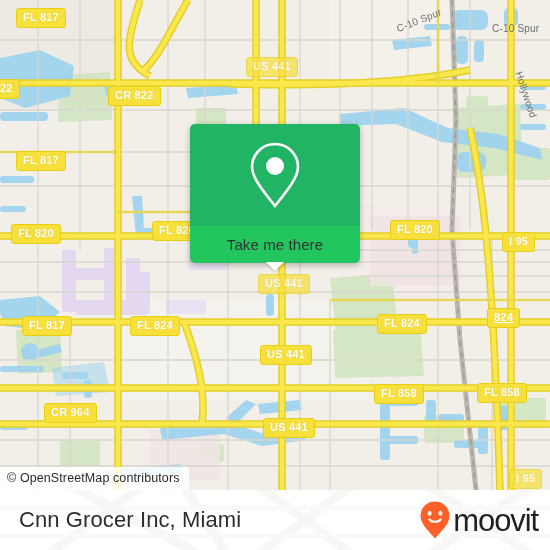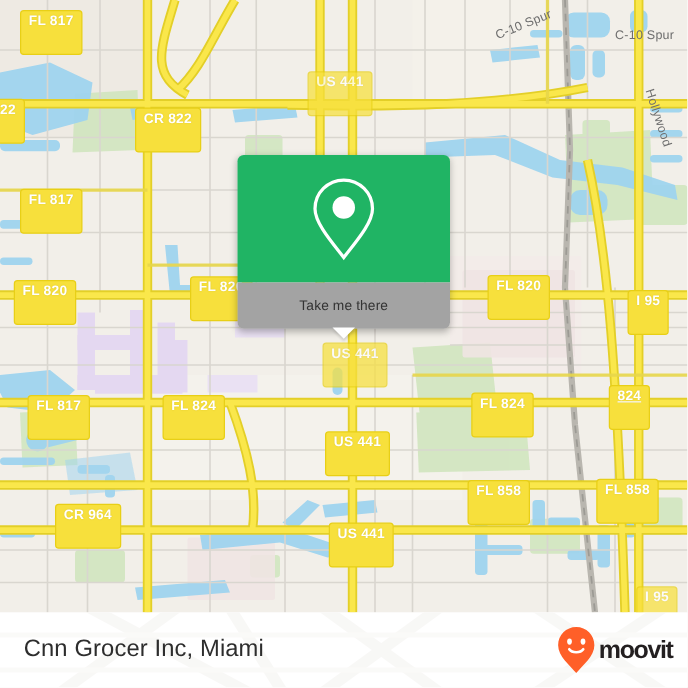--- a/index.html
+++ b/index.html
@@ -42,21 +42,21 @@
   .shield {
     position: absolute;
     background: #f7e03c;
     border: 1.5px solid #e8cf16;
     border-radius: 3px;
     color: #ffffff;
     font-size: 11px;
     font-weight: bold;
     letter-spacing: 0.2px;
     line-height: 1;
-    padding: 3px 6px 20px 6px;
+    padding: 3px 6px 4px 6px;
     white-space: nowrap;
     text-shadow: 0 0 1px rgba(150,130,0,.35);
     box-sizing: border-box;
   }
   .shield.faded { opacity: .72; }
 
   
   .maplabel {
     position: absolute;
     color: #6e6e6e;
@@ -93,27 +93,27 @@
     height: 102px;
     border-radius: 5px 5px 0 0;
     background: #20b464;
     display: flex;
     align-items: center;
     justify-content: center;
   }
   #popup-action {
     position: relative;
     height: 37px;
-    background: #a3a3a3;
+    background: #22c55e;
     border-radius: 0 0 5px 5px;
     display: flex;
     align-items: center;
     justify-content: center;
     color: #333333;
-    font-size: 11px;
+    font-size: 15px;
     letter-spacing: .1px;
     cursor: pointer;
   }
   #popup-tail {
     position: absolute;
     left: 50%;
     bottom: -8px;
     margin-left: -9px;
     width: 0;
     height: 0;
@@ -137,37 +137,37 @@
     position: absolute;
     left: 0;
     top: 0;
     opacity: .35;
   }
   #footer-title {
     position: absolute;
     left: 19px;
     top: 50%;
     transform: translateY(-50%);
-    font-size: 19px;
+    font-size: 22px;
     color: #2d2d2d;
     letter-spacing: .1px;
     white-space: nowrap;
   }
   #brand {
     position: absolute;
     right: 12px;
     top: 50%;
     transform: translateY(-50%);
     display: flex;
     align-items: center;
     gap: 3px;
   }
   #brand-name {
-    font-size: 20px;
-    font-weight: bold;
+    font-size: 31px;
+    font-weight: normal;
     color: #231f20;
     letter-spacing: -1.1px;
     line-height: 1;
   }
 </style>
 </head>
 <body>
 
 <div id="app">
 
@@ -378,20 +378,21 @@
         <div class="shield" style="left: 377px; top: 314px;">FL 824</div>
         <div class="shield" style="left: 487px; top: 308px; text-decoration: underline;">824</div>
         <div class="shield" style="left: 260px; top: 345px;">US 441</div>
         <div class="shield" style="left: 374px; top: 384px;">FL 858</div>
         <div class="shield" style="left: 477px; top: 383px;">FL 858</div>
         <div class="shield" style="left: 44px; top: 403px;">CR 964</div>
         <div class="shield" style="left: 263px; top: 418px;">US 441</div>
         <div class="shield faded" style="left: 509px; top: 469px;">I 95</div>
       </div>
 
+    <div id="attribution">© OpenStreetMap contributors</div>
 
     <div id="popup">
       <div id="popup-image" style="background: rgb(32, 180, 100);">
         <svg width="58" height="70" viewBox="0 0 58 70">
           <path d="M29 4 C16.3 4 6 14.3 6 27 C6 38 18 52 29 66 C40 52 52 38 52 27 C52 14.3 41.7 4 29 4 Z" fill="none" stroke="#ffffff" stroke-width="2.6"></path>
           <circle cx="29" cy="26" r="9" fill="#ffffff"></circle>
         </svg>
       </div>
       <div id="popup-action">
         <span>Take me there</span>

